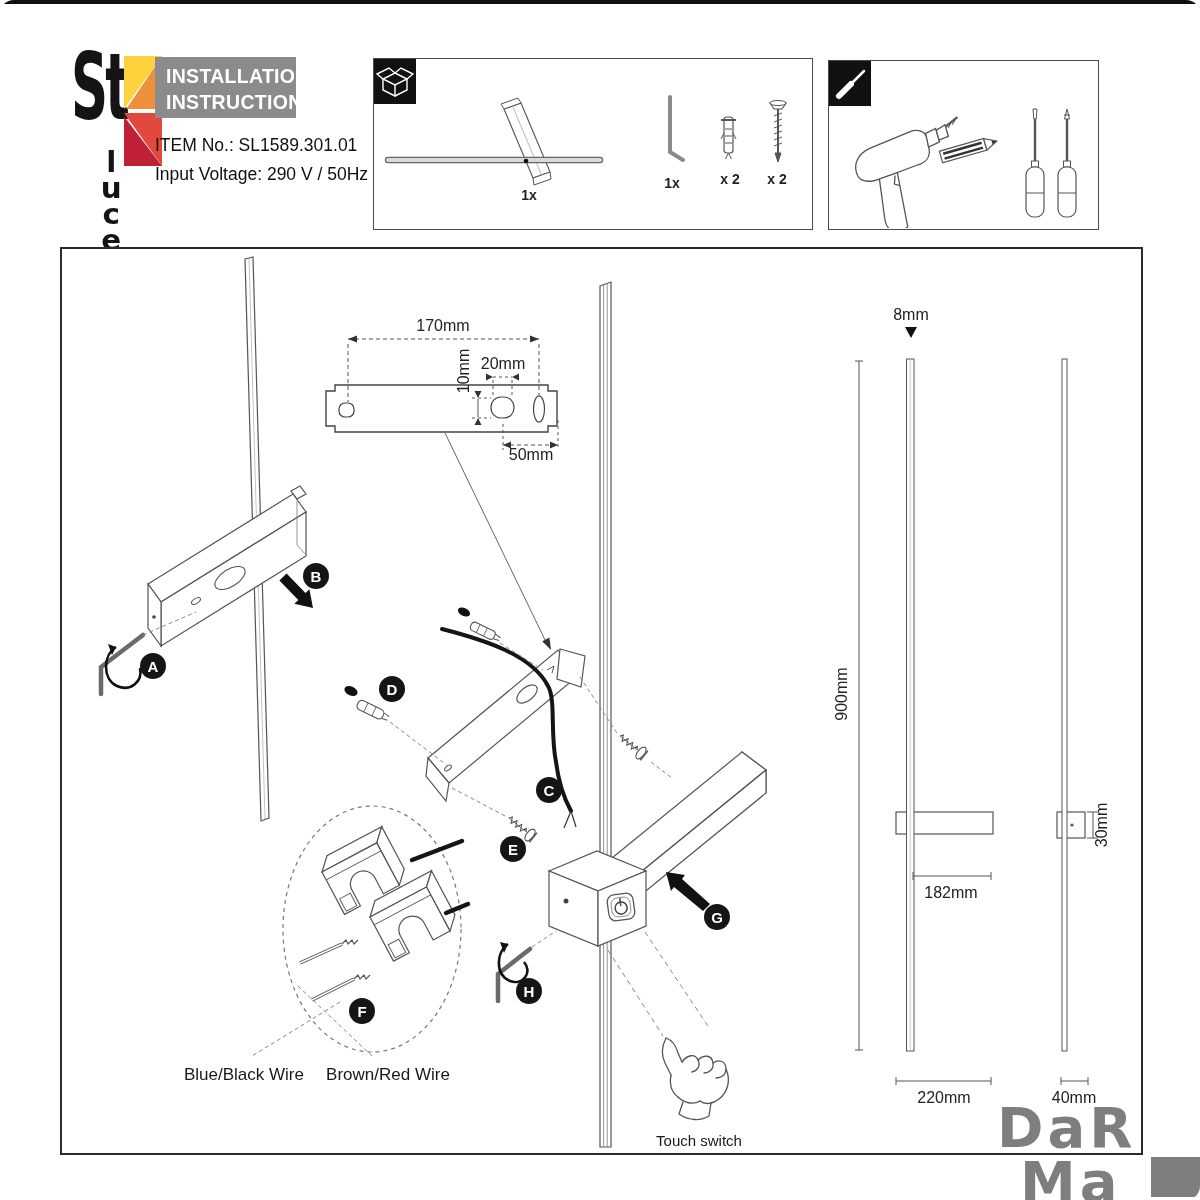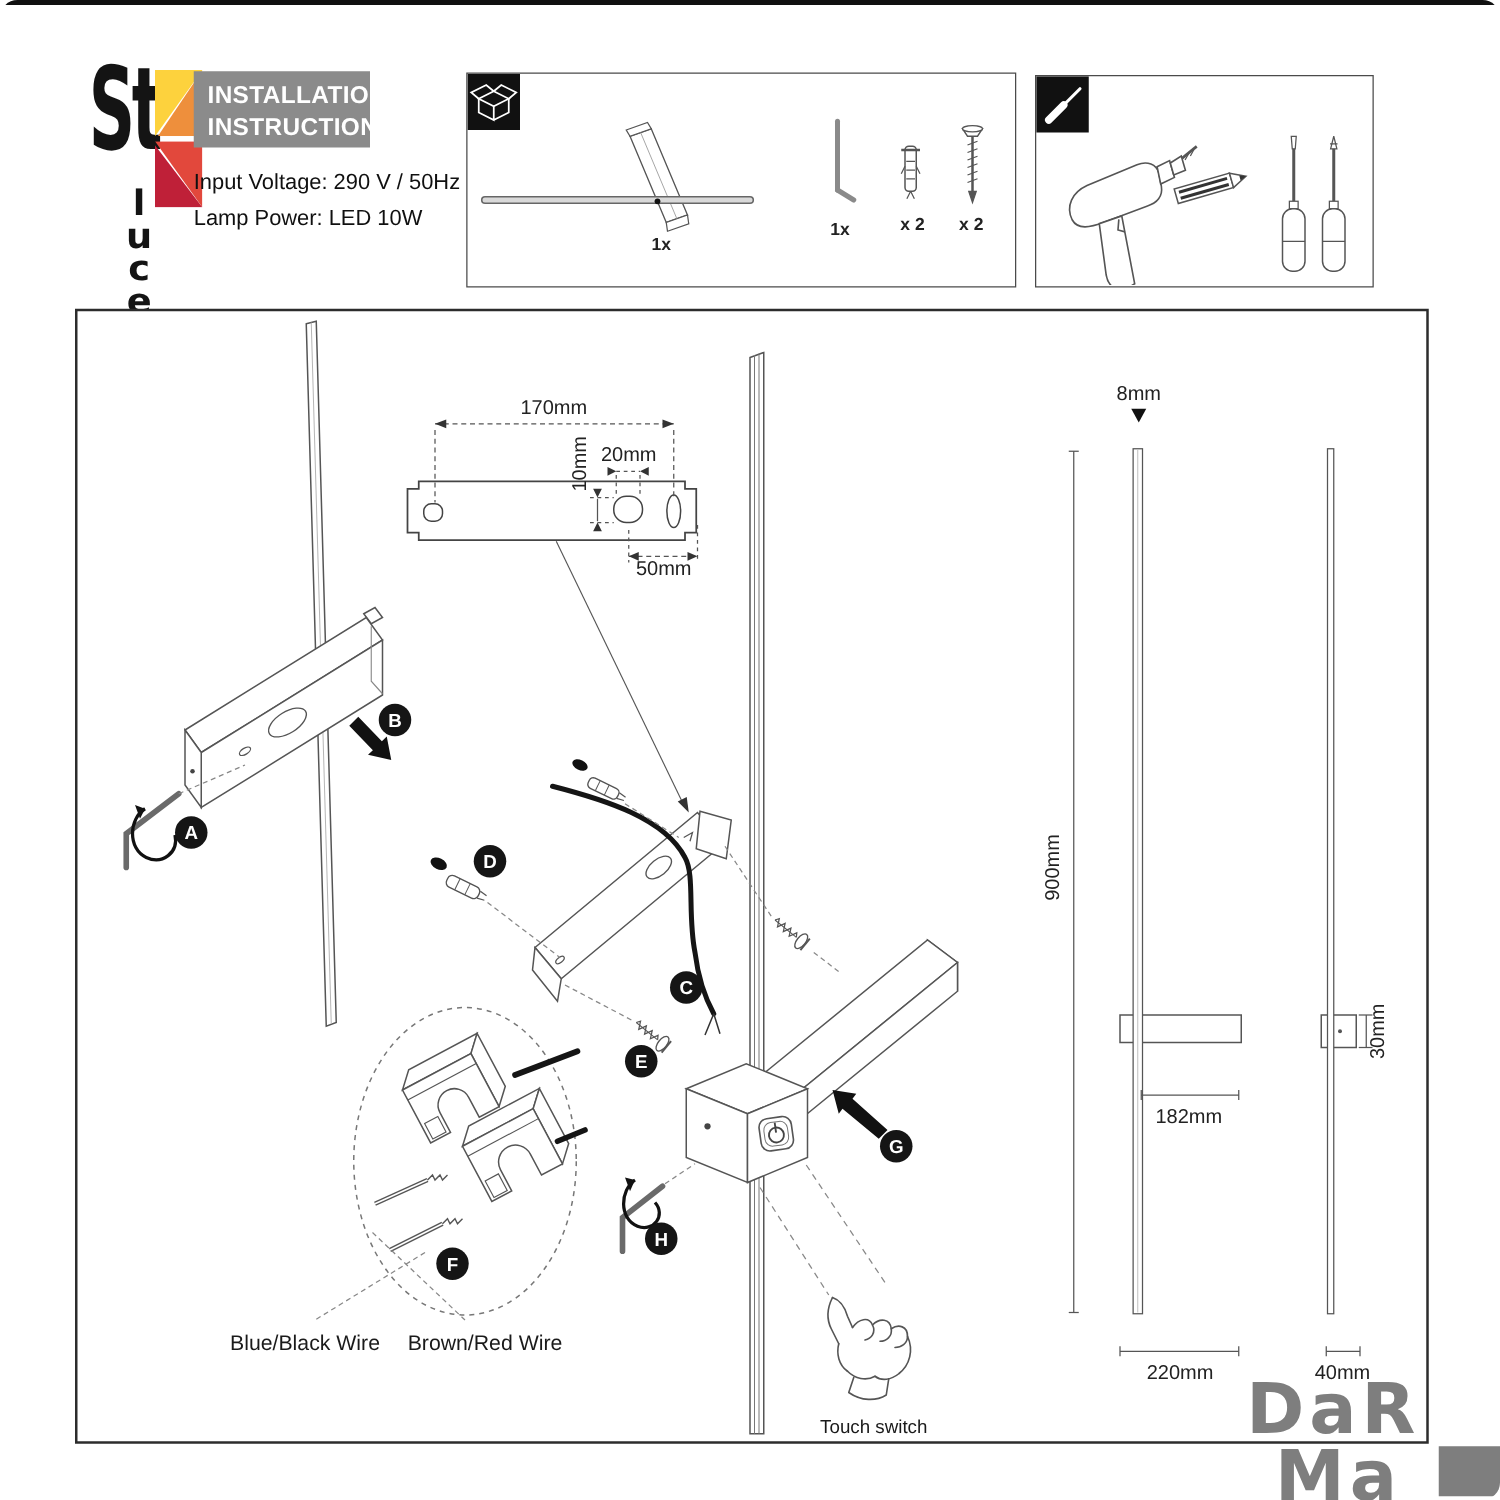--- a/index.html
+++ b/index.html
@@ -53,22 +53,22 @@
     <div class="tri t-red"></div>
     <div class="tri t-crimson"></div>
   </div>
   <div id="logo-luce" class="abs">luce</div>
 
   <div id="title-box" class="abs">
     <div>INSTALLATION</div>
     <div>INSTRUCTIONS</div>
   </div>
   <div id="info" class="abs">
+    <div>ITEM No.: SL1589.301.01</div>
     <div>Input Voltage: 290 V / 50Hz</div>
-    <div>Lamp Power: LED 10W</div>
   </div>
 
   <div id="parts-box" class="abs">
     <svg width="437" height="169" viewBox="0 0 437 169">
       <g>
         <rect x="0" y="0" width="42" height="45" fill="#111"></rect>
         <g stroke="#fff" stroke-width="1.4" fill="none">
           <path d="M21,14 L33,20 L21,26 L9,20 Z"></path>
           <path d="M9,20 L9,31 L21,37 L21,26 M33,20 L33,31 L21,37"></path>
           <path d="M9,20 L3,15 L15,9 L21,14 M33,20 L39,15 L27,9 L21,14"></path>

